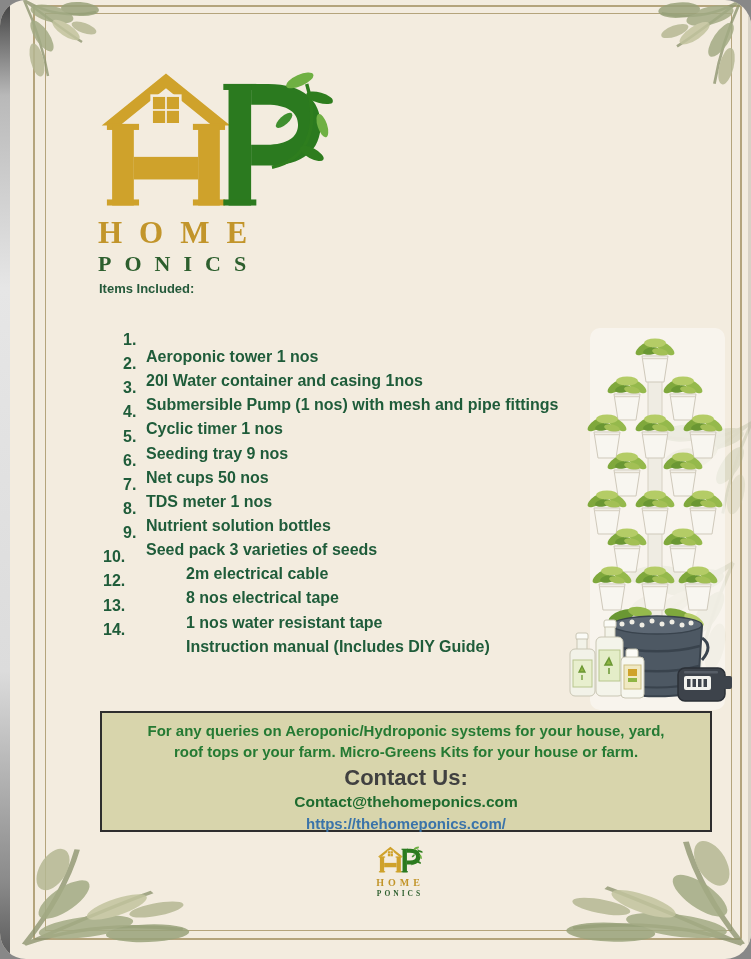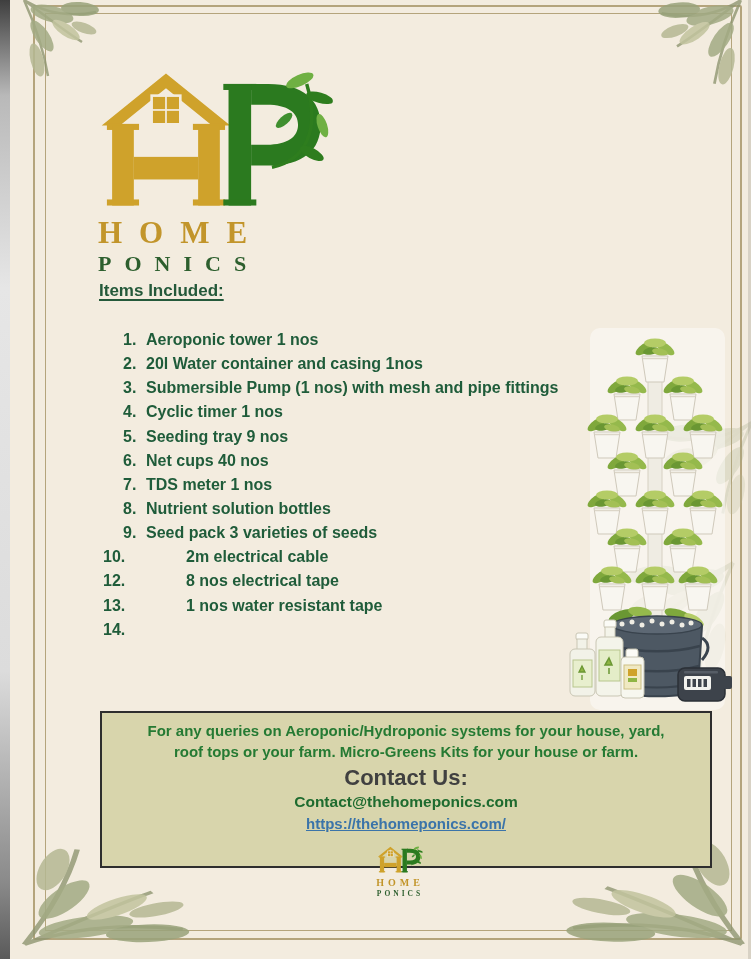--- a/index.html
+++ b/index.html
@@ -1,19 +1,20 @@
 <!DOCTYPE html>
 <html><head>
 <meta charset="utf-8">
 <style>
   html,body{margin:0;padding:0;background:#888;}
   #page{
     position:relative;width:751px;height:959px;overflow:hidden;
     background:#f3ecdf;
     font-family:"Liberation Sans", sans-serif;
+    border-radius:26px;
   }
   
   .edge-left{position:absolute;left:0;top:0;width:10px;height:959px;
     background:linear-gradient(#3f3f3f 0%, #b9b9b9 10%, #e6e6e6 30%, #dcdcdc 70%, #8a8a8a 92%, #5a5a5a 100%);}
   .edge-right{position:absolute;right:0;top:0;width:3px;height:959px;background:#d8d2c5;}
   
   .frame-outer{position:absolute;left:33px;top:5px;right:9px;bottom:19px;
     border:2px solid #b4a47c;border-radius:2px;}
   .frame-inner{position:absolute;left:45px;top:13px;right:19px;bottom:28px;
     border:1px solid #b4a47c;}
@@ -26,40 +27,40 @@
   .c-faint2{right:10px;top:560px;width:150px;height:140px;transform:scaleX(-1);opacity:.22;}
 
   
   .logo-top{position:absolute;left:98px;top:70px;width:245px;}
   .logo-word1{margin-top:4px;font-family:"Liberation Serif",serif;font-weight:bold;
     font-size:31px;letter-spacing:17px;color:#c2952b;line-height:1;}
   .logo-word2{margin-top:5px;font-family:"Liberation Serif",serif;font-weight:bold;
     font-size:22px;letter-spacing:13px;color:#2d5f2e;line-height:1;}
 
   
-  .items-heading{position:absolute;left:99px;top:281px;font-size:17px;font-weight:bold;
-    color:#24593a;text-decoration:underline;text-underline-offset:3px;text-decoration-thickness:2px;}
+  .items-heading{position:absolute;left:99px;top:281px;font-size:13px;font-weight:bold;
+    color:#24593a;text-underline-offset:3px;text-decoration-thickness:2px;}
   ul.items{position:absolute;left:100px;top:330px;margin:0;padding:0;list-style:none;width:540px;}
   ul.items li{position:relative;height:24.15px;font-size:16px;font-weight:bold;color:#1f5c3a;
     white-space:nowrap;}
   ul.items li .num{position:absolute;top:1px;}
-  ul.items li .txt{position:absolute;top:1px;}
+  ul.items li .txt{position:absolute;top:18px;}
   li.narrow .num{left:23px;}
   li.narrow .txt{left:46px;}
   li.wide .num{left:3px;}
   li.wide .txt{left:86px;}
 
   
-  .contact-box{position:absolute;left:100px;top:711px;width:612px;height:157px;
+  .contact-box{position:absolute;left:100px;top:711px;width:612px;height:121px;
     background:#d8d5ac;border:2px solid #2e2e2e;text-align:center;box-sizing:border-box;padding-top:7px;}
   .cb-line{font-size:15px;font-weight:bold;color:#257a33;line-height:21px;}
   .cb-heading{margin-top:3px;font-size:22px;font-weight:bold;color:#404040;line-height:26px;}
   .cb-email{margin-top:0;font-size:15.5px;font-weight:bold;color:#1e6b2f;line-height:21px;}
   .cb-url{display:inline-block;margin-top:2px;font-size:15px;font-weight:bold;color:#3b74a9;
-    text-decoration:underline;line-height:20px;}
+    line-height:20px;}
 
   
   .logo-footer{position:absolute;left:340px;top:846px;width:120px;text-align:center;}
   .lf-word1{font-family:"Liberation Serif",serif;font-weight:bold;font-size:10px;
     letter-spacing:4px;color:#c2952b;line-height:1;margin-top:1px;}
   .lf-word2{font-family:"Liberation Serif",serif;font-weight:bold;font-size:7.5px;
     letter-spacing:3px;color:#2d5f2e;line-height:1;margin-top:2px;}
 
   .tower{position:absolute;left:560px;top:328px;width:190px;height:385px;}
   .hidden-defs{position:absolute;width:0;height:0;overflow:hidden;}
@@ -181,21 +182,21 @@
     <li class="narrow">
         <span class="num">4.</span>
         <span class="txt">Cyclic timer 1 nos</span>
       </li>
     <li class="narrow">
         <span class="num">5.</span>
         <span class="txt">Seeding tray 9 nos</span>
       </li>
     <li class="narrow">
         <span class="num">6.</span>
-        <span class="txt">Net cups 40 nos</span>
+        <span class="txt">Net cups 50 nos</span>
       </li>
     <li class="narrow">
         <span class="num">7.</span>
         <span class="txt">TDS meter 1 nos</span>
       </li>
     <li class="narrow">
         <span class="num">8.</span>
         <span class="txt">Nutrient solution bottles</span>
       </li>
     <li class="narrow">
@@ -209,20 +210,21 @@
     <li class="wide">
         <span class="num">12.</span>
         <span class="txt">8 nos electrical tape</span>
       </li>
     <li class="wide">
         <span class="num">13.</span>
         <span class="txt">1 nos water resistant tape</span>
       </li>
     <li class="wide">
         <span class="num">14.</span>
+        <span class="txt">Instruction manual (Includes DIY Guide)</span>
       </li>
   </ul>
 
   <svg class="tower" viewBox="0 0 190 385">
     <rect x="30" y="0" width="135" height="382" rx="10" fill="#ffffff" opacity="0.45"></rect>
 
     <rect x="88" y="30" width="14" height="265" fill="#efece3" stroke="#d6d0c2" stroke-width="1"></rect>
 
     <use href="#potplant" x="75" y="6" width="40" height="50"></use>
     <use href="#potplant" x="47" y="44" width="40" height="50"></use>

